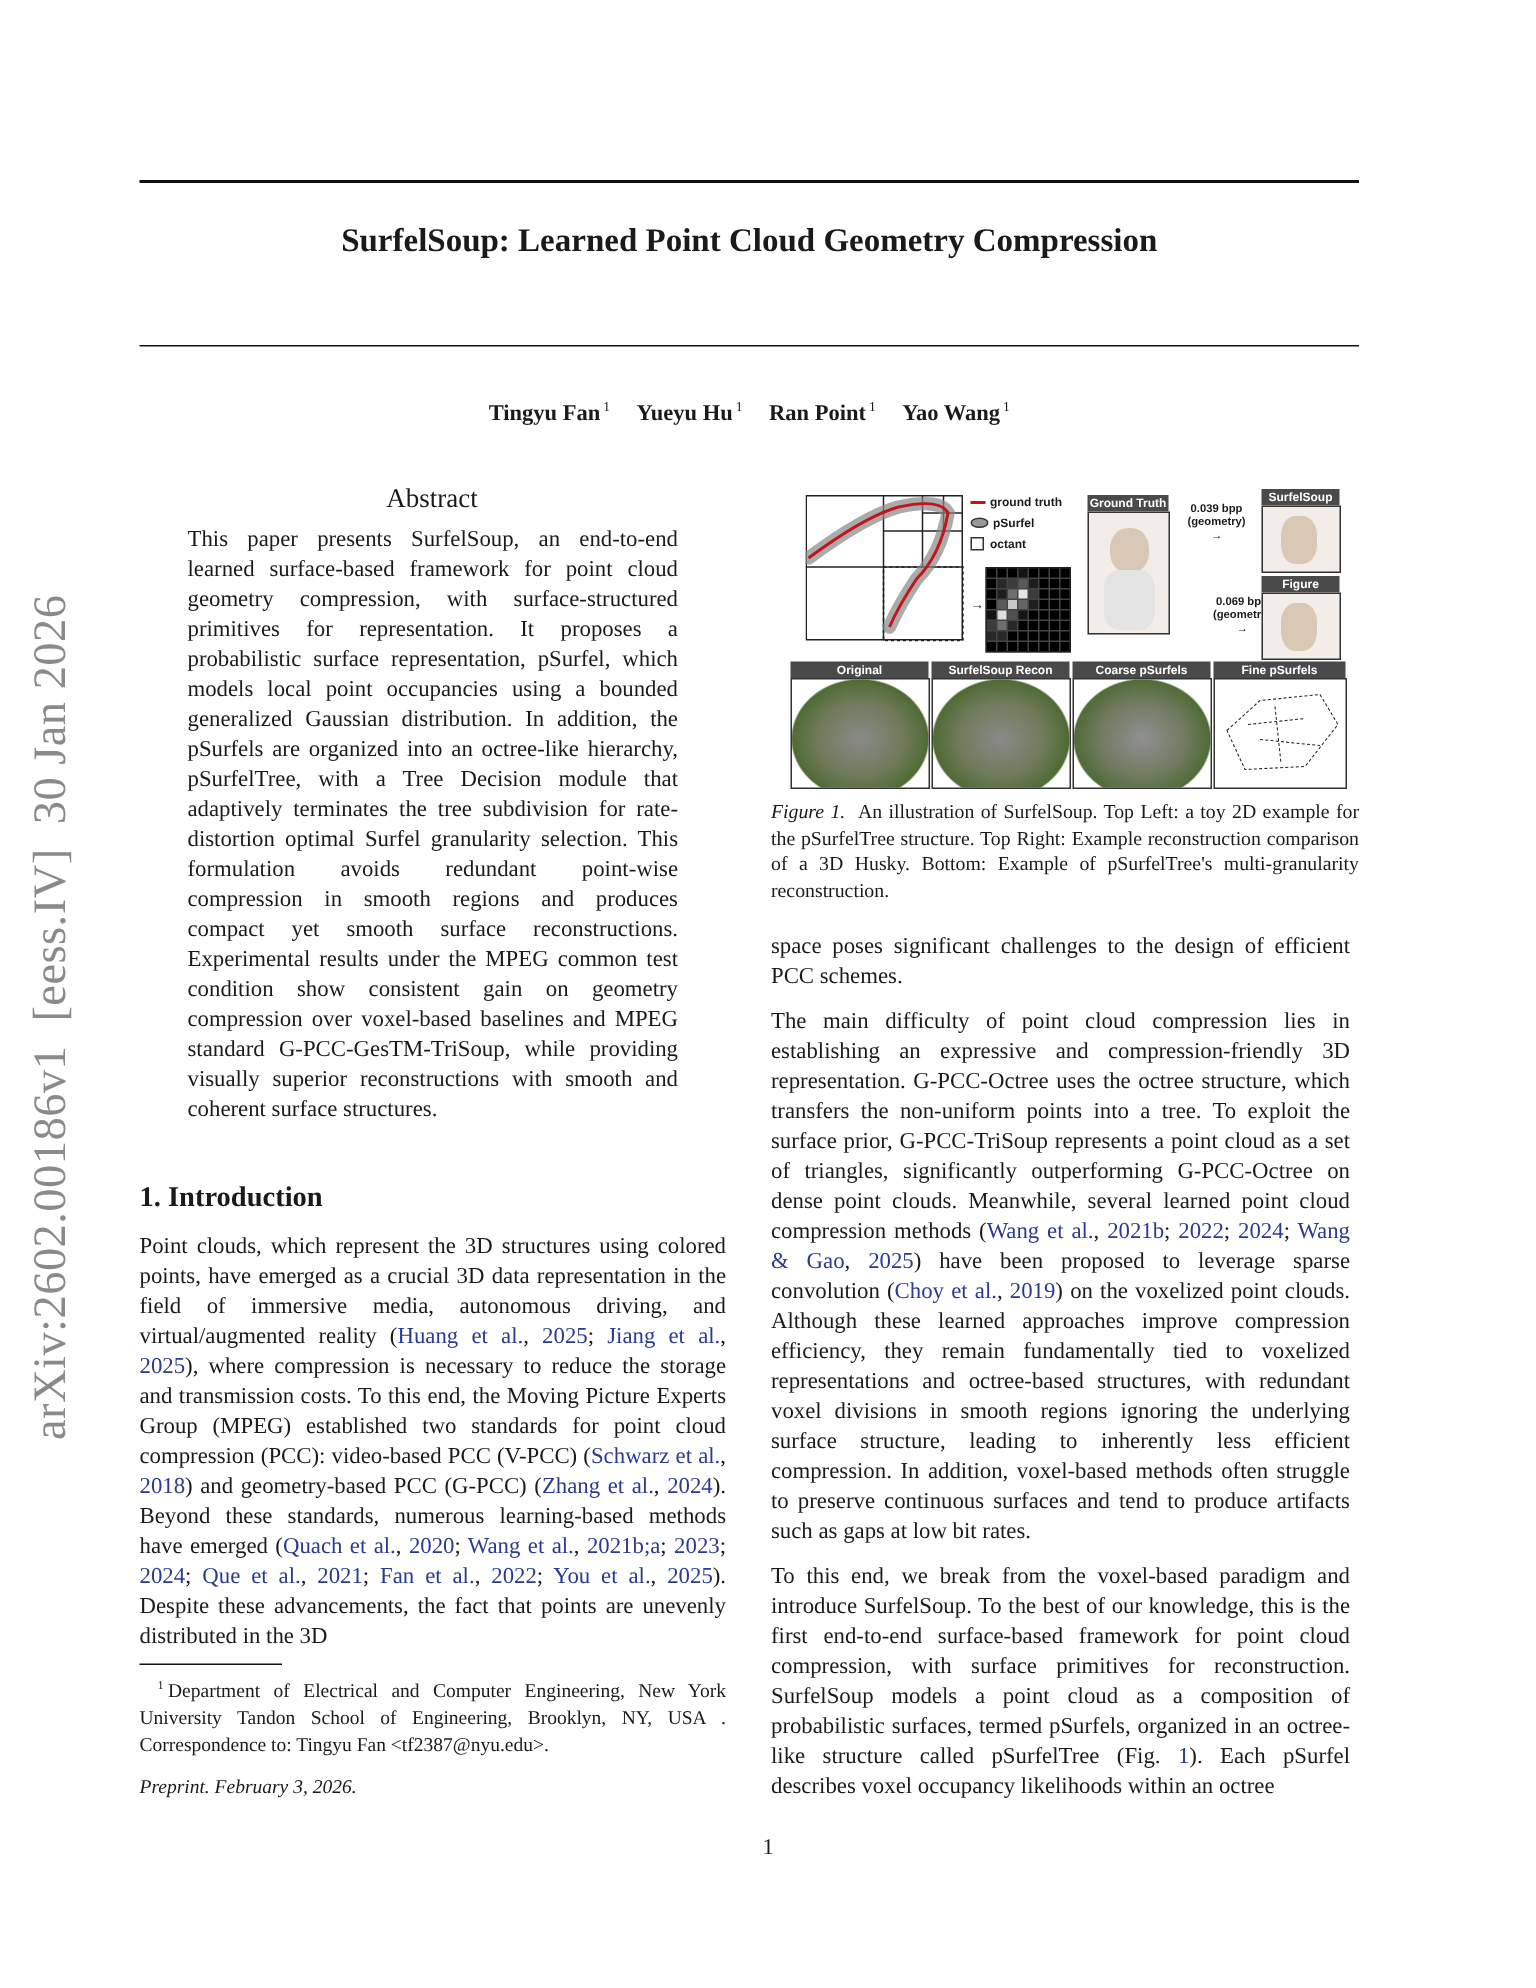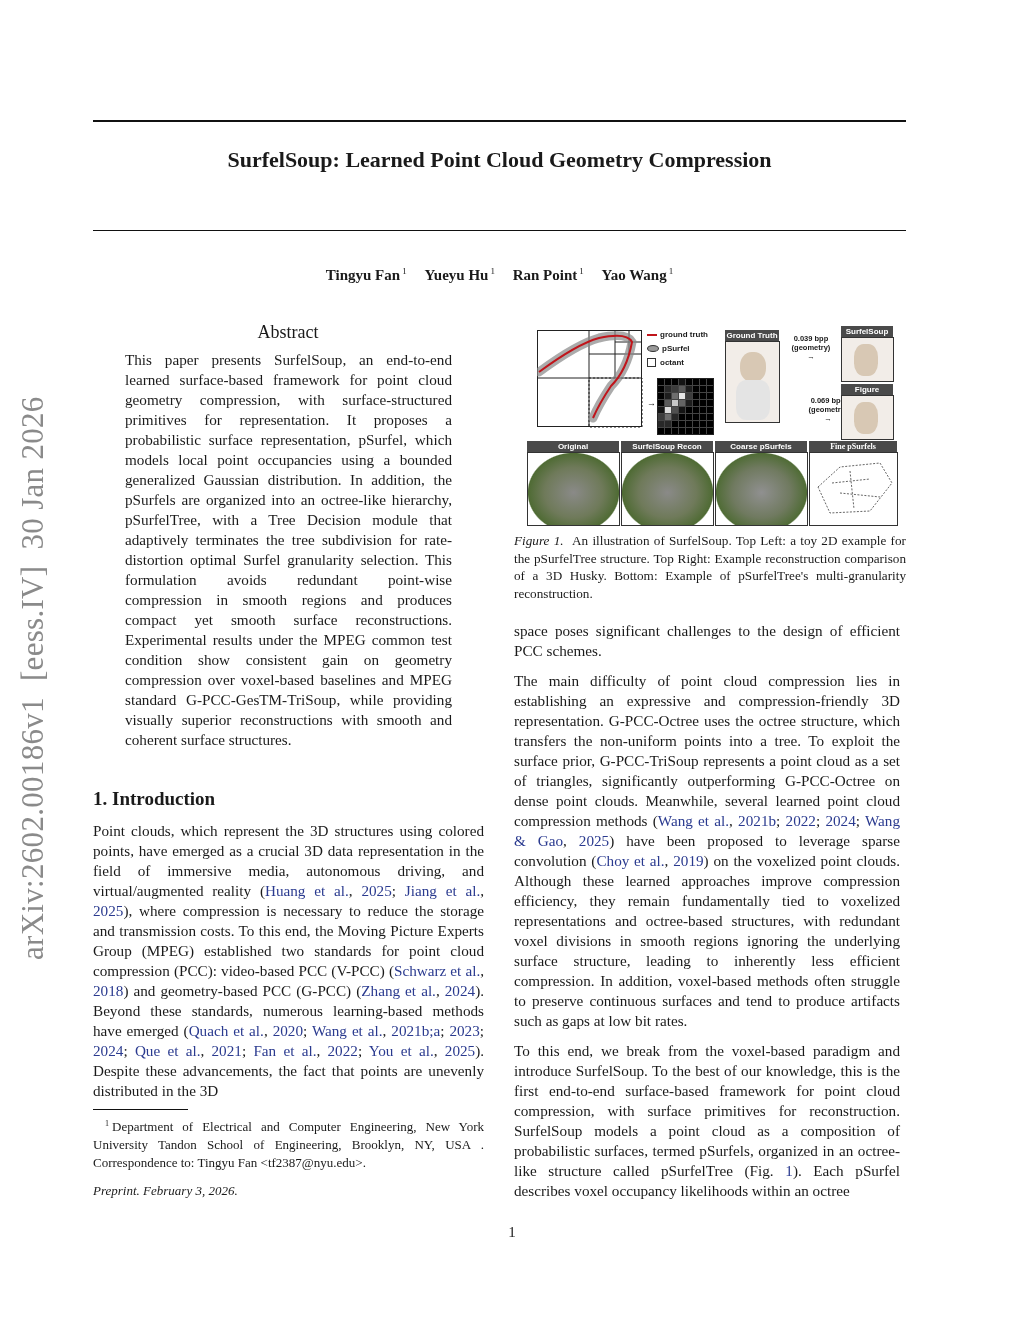--- a/index.html
+++ b/index.html
@@ -172,21 +172,21 @@
   <div class="panel" style="left:314px;top:69px;width:51px;height:43px;background:#f2ede8;">
       <div style="position:absolute;left:12px;top:6px;width:24px;height:32px;border-radius:40%;background:#d8c8b4;"></div>
     </div>
 
   <div class="hdr" style="left:0;top:115px;width:92px;">Original</div>
   <div class="panel" style="left:0;top:126px;width:91px;height:72px;background:radial-gradient(ellipse at 50% 55%,#8a8a88 0%,#6f7a5a 45%,#4f6b34 70%,#fff 72%);"></div>
   <div class="hdr" style="left:94px;top:115px;width:92px;">SurfelSoup Recon</div>
   <div class="panel" style="left:94px;top:126px;width:91px;height:72px;background:radial-gradient(ellipse at 50% 55%,#8a8a88 0%,#6f7a5a 45%,#4f6b34 70%,#fff 72%);"></div>
   <div class="hdr" style="left:188px;top:115px;width:92px;">Coarse pSurfels</div>
   <div class="panel" style="left:188px;top:126px;width:91px;height:72px;background:radial-gradient(ellipse at 50% 55%,#909090 0%,#707a60 45%,#506c36 70%,#fff 72%);"></div>
-  <div class="hdr" style="left:282px;top:115px;width:88px;font-family:Liberation Serif, serif;">Fine pSurfels</div>
+  <div class="hdr" style="left:282px;top:115px;width:88px;">Fine pSurfels</div>
   <div class="panel" style="left:282px;top:126px;width:87px;height:72px;background:#fff;">
     <svg width="87" height="72" viewBox="0 0 87 72">
         <path d="M8,34 L30,14 L70,10 L82,30 L60,58 L20,60 Z M22,30 L60,26 M30,40 L70,44 M40,18 L44,56" stroke="#222" stroke-width=".7" fill="none" stroke-dasharray="2,1.5"></path>
       </svg>
   </div>
 </div>
 
 <div class="caption"><span class="lab">Figure 1.</span>&nbsp;&nbsp;<span>An illustration of SurfelSoup.  Top Left: a toy 2D example for the pSurfelTree structure. Top Right: Example reconstruction comparison of a 3D Husky. Bottom: Example of pSurfelTree's multi-granularity reconstruction.</span></div>
 
 <div class="col right" style="top:621px;">

